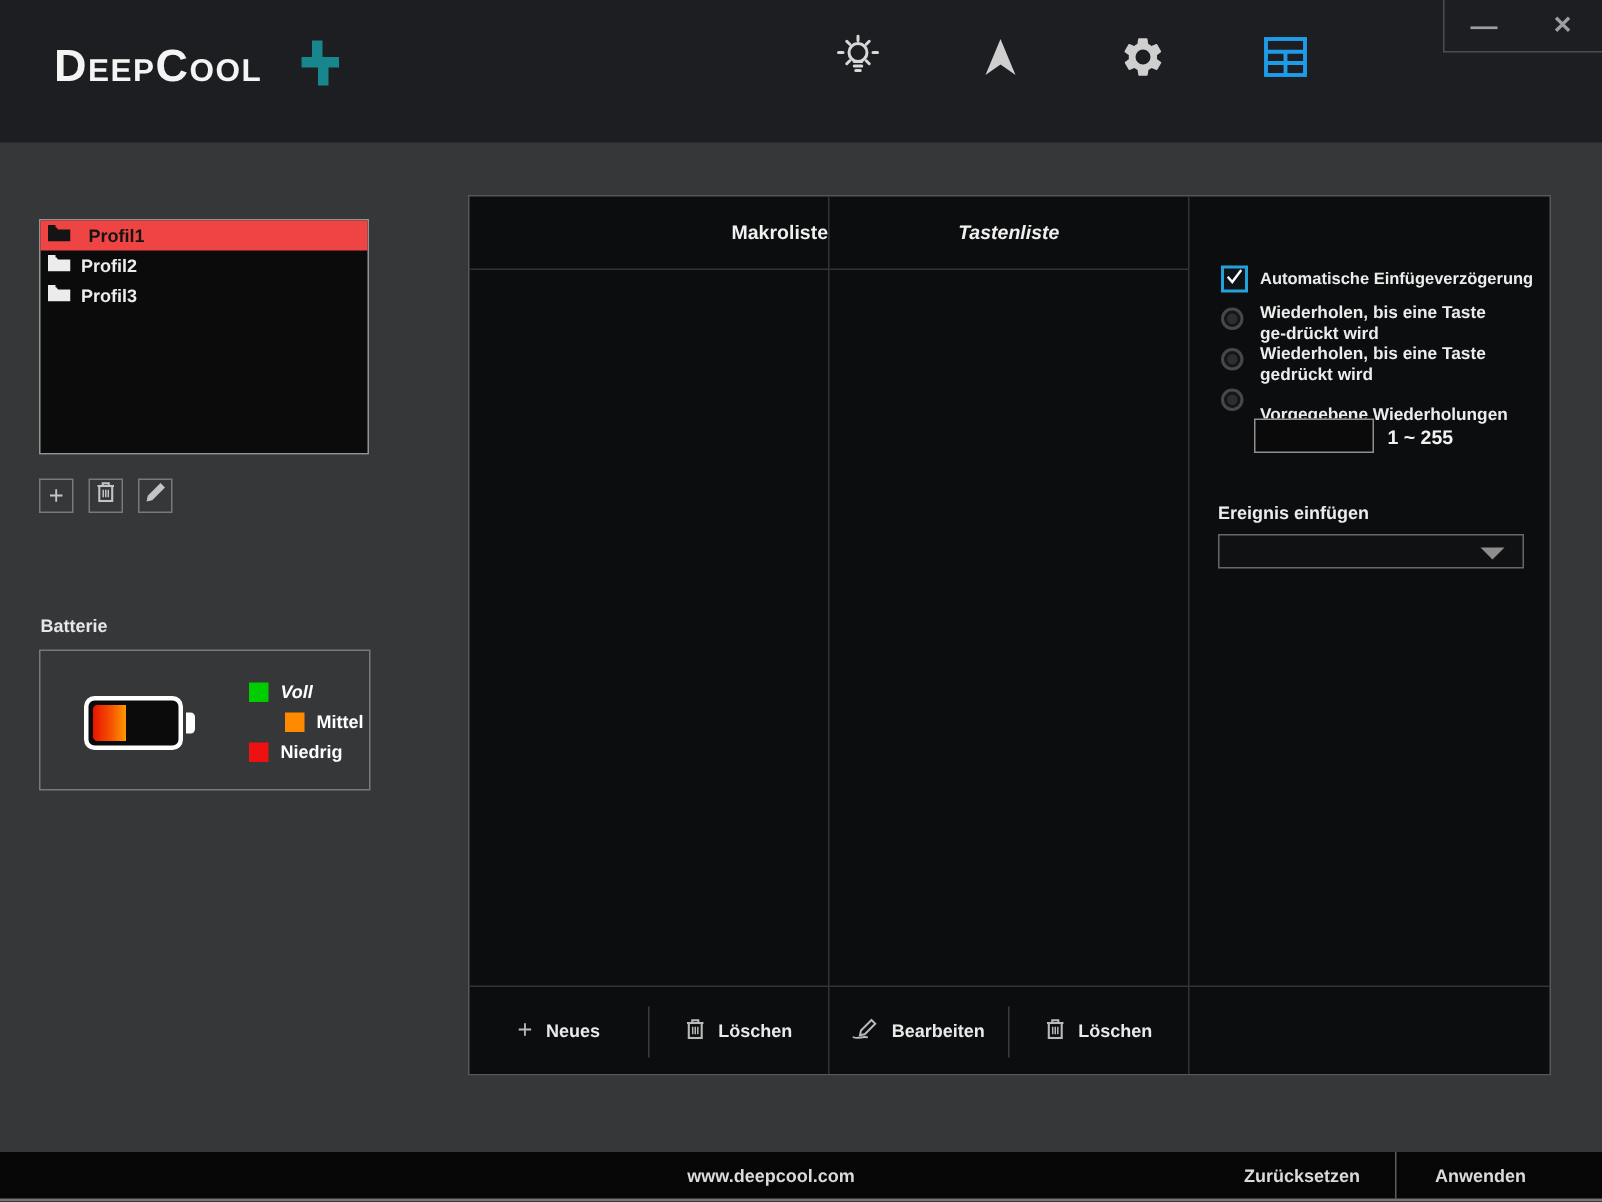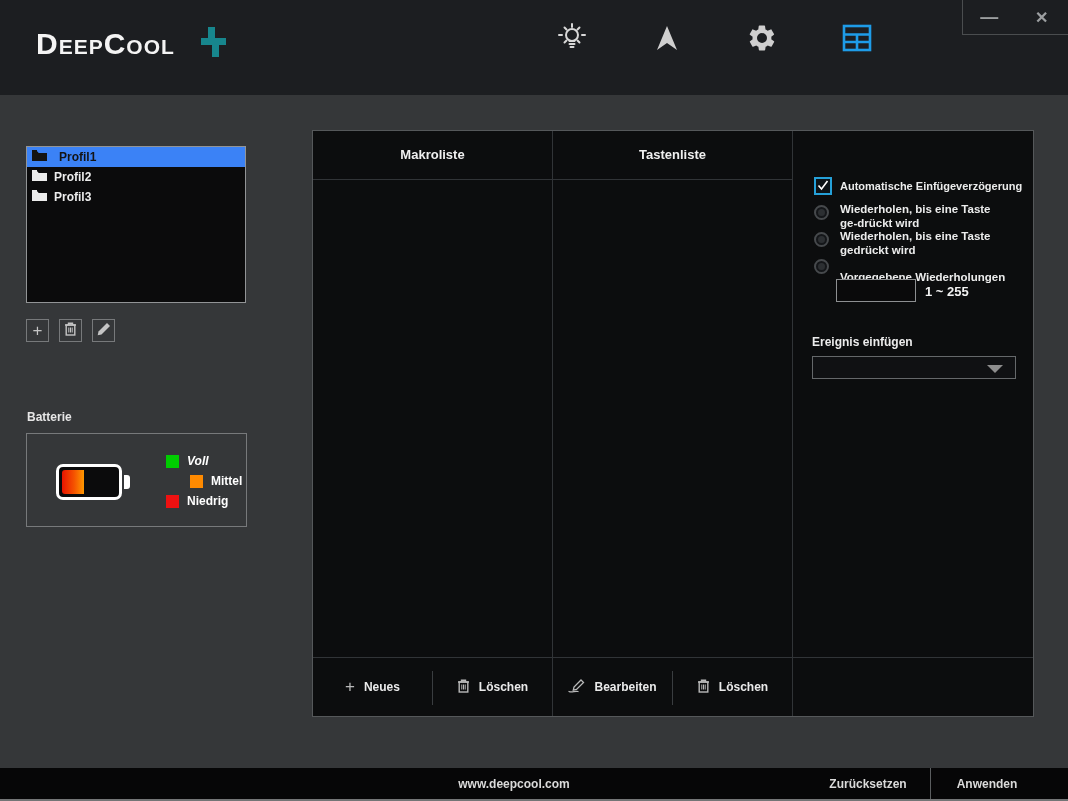--- a/index.html
+++ b/index.html
@@ -20,21 +20,21 @@
   .win-controls { position:absolute; right:0; top:0; width:106px; height:35px;
     border-left:1px solid #4a4d4f; border-bottom:1px solid #4a4d4f;
     display:flex; align-items:center; }
   .win-btn { width:53px; text-align:center; color:#9c9fa1; font-size:16px; cursor:pointer; line-height:33px; }
   .win-min { letter-spacing:0; font-size:18px; }
   
   .profile-list { position:absolute; left:26px; top:146px; width:220px; height:157px;
     background:#0b0b0c; border:1px solid #929496; }
   .profile-row { height:20px; display:flex; align-items:center; gap:7px; padding-left:5px;
     font-size:12px; color:#ececec; cursor:pointer; }
-  .profile-row.selected { background:#3b82f6; color:#141414;gap:12px; }
+  .profile-row.selected { background:#ef4444; color:#141414;gap:12px; }
   .profile-actions { position:absolute; left:26px; top:319px; display:flex; gap:10px; }
   .mini-btn { width:23px; height:23px; border:1px solid #77797b; display:flex; align-items:center;
     justify-content:center; color:#c4c4c4; cursor:pointer; background:transparent; }
   
   .battery-label { position:absolute; left:27px; top:410px; font-size:12px; color:#e6e6e6; }
   .battery-box { position:absolute; left:26px; top:433px; width:221px; height:94px; border:1px solid #77797b; }
   .bat-body { position:absolute; left:29px; top:30px; width:66px; height:36px;
     border:3px solid #ffffff; border-radius:7px; background:#0b0b0c; }
   .bat-nub { position:absolute; left:97px; top:41px; width:6px; height:14px; background:#ffffff; border-radius:0 3px 3px 0; }
   .bat-fill { position:absolute; left:3px; top:3px; width:22px; height:24px;
@@ -200,22 +200,22 @@
     <span class="legend-sq" style="background: rgb(238, 17, 17);"></span>
     <span class="legend-txt">Niedrig</span>
   </div>
 </div>
 
 <div class="macro-panel">
   <div class="vdiv" style="left:239px;"></div>
   <div class="vdiv" style="left:479px;"></div>
   <div class="header-underline"></div>
 
-  <div class="col-header" style="left:0; width:239px;">Makroliste</div>
-  <div class="col-header" style="left:240px; width:239px;">Tastenliste</div>
+  <div class="col-header" style="left:0; width:239px;text-align:right;">Makroliste</div>
+  <div class="col-header" style="left:240px; width:239px;font-style:italic;">Tastenliste</div>
 
   <div class="list-body" style="left:0; width:239px;"></div>
   <div class="list-body" style="left:240px; width:239px;"></div>
 
   <div class="bottom-divider"></div>
 
   <div class="panel-btn" style="left:0; width:119px;">
     <span class="icon-gray" style="font-size:17px; font-weight:400;">+</span>
     <span>Neues</span>
   </div>

